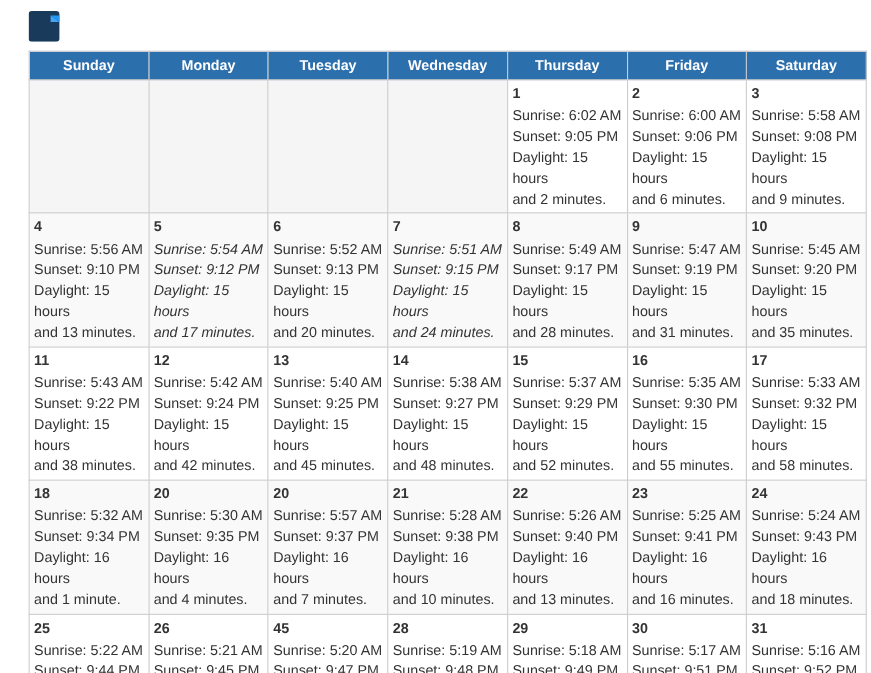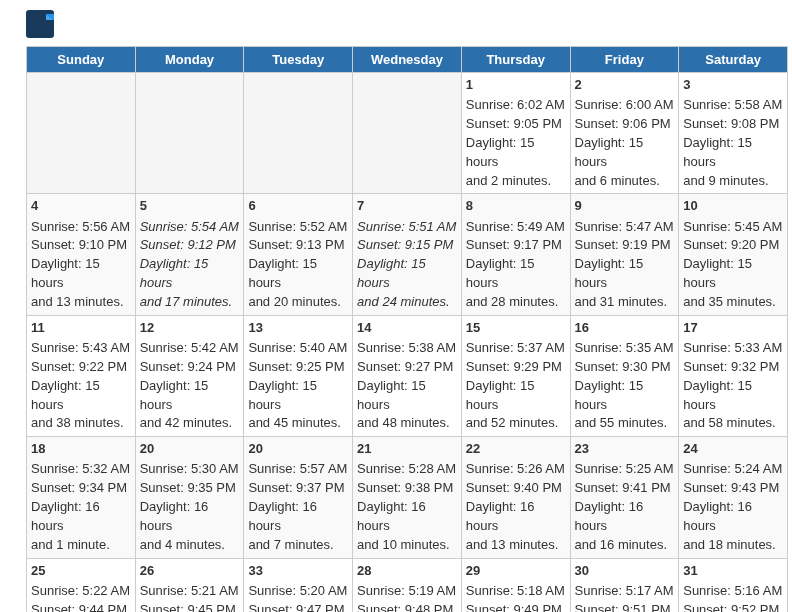--- a/index.html
+++ b/index.html
@@ -245,21 +245,21 @@
 and 21 minutes.</div>
           </td>
           <td>
             <span class="day-num">26</span>
             <div class="day-info" style="white-space: pre-line;">Sunrise: 5:21 AM
 Sunset: 9:45 PM
 Daylight: 16 hours
 and 24 minutes.</div>
           </td>
           <td>
-            <span class="day-num">33</span>
+            <span class="day-num">45</span>
             <div class="day-info" style="white-space: pre-line;">Sunrise: 5:20 AM
 Sunset: 9:47 PM
 Daylight: 16 hours
 and 26 minutes.</div>
           </td>
           <td>
             <span class="day-num">28</span>
             <div class="day-info" style="white-space: pre-line;">Sunrise: 5:19 AM
 Sunset: 9:48 PM
 Daylight: 16 hours

